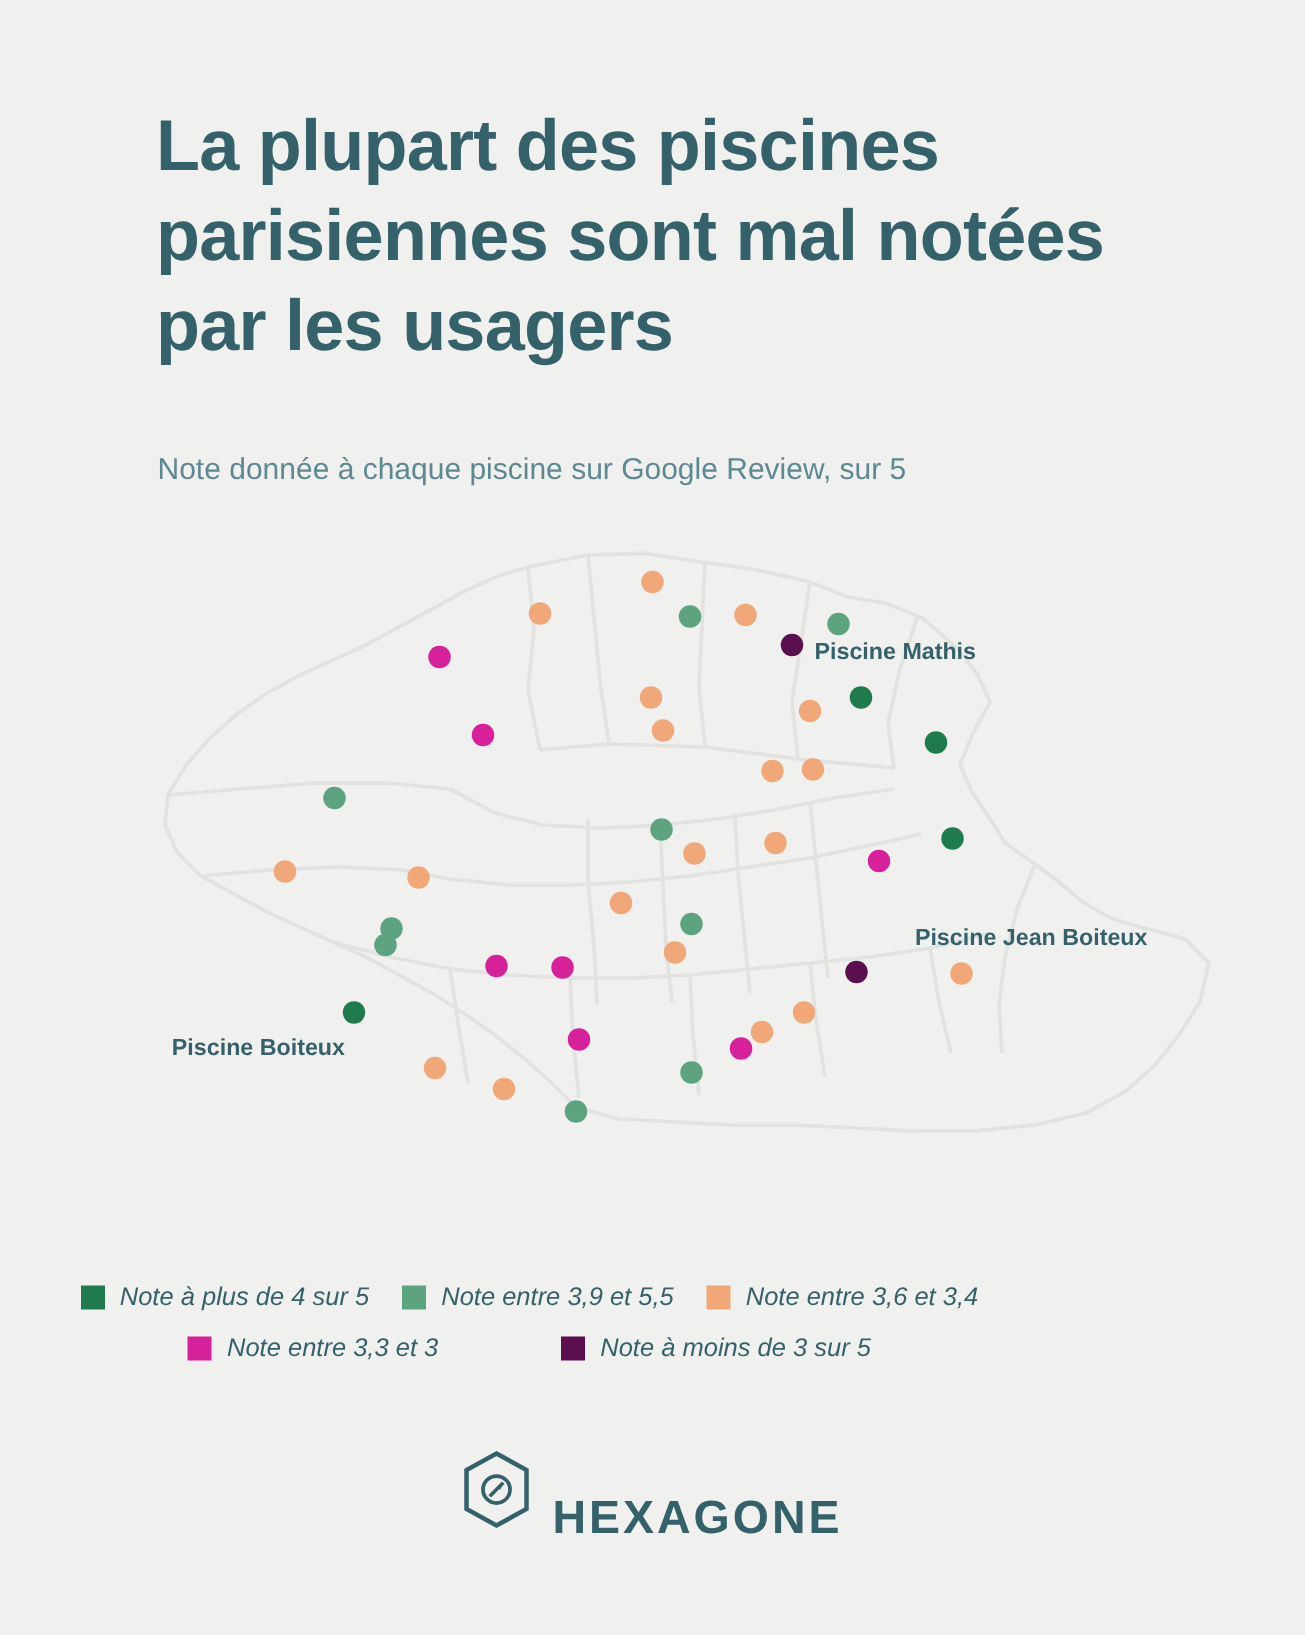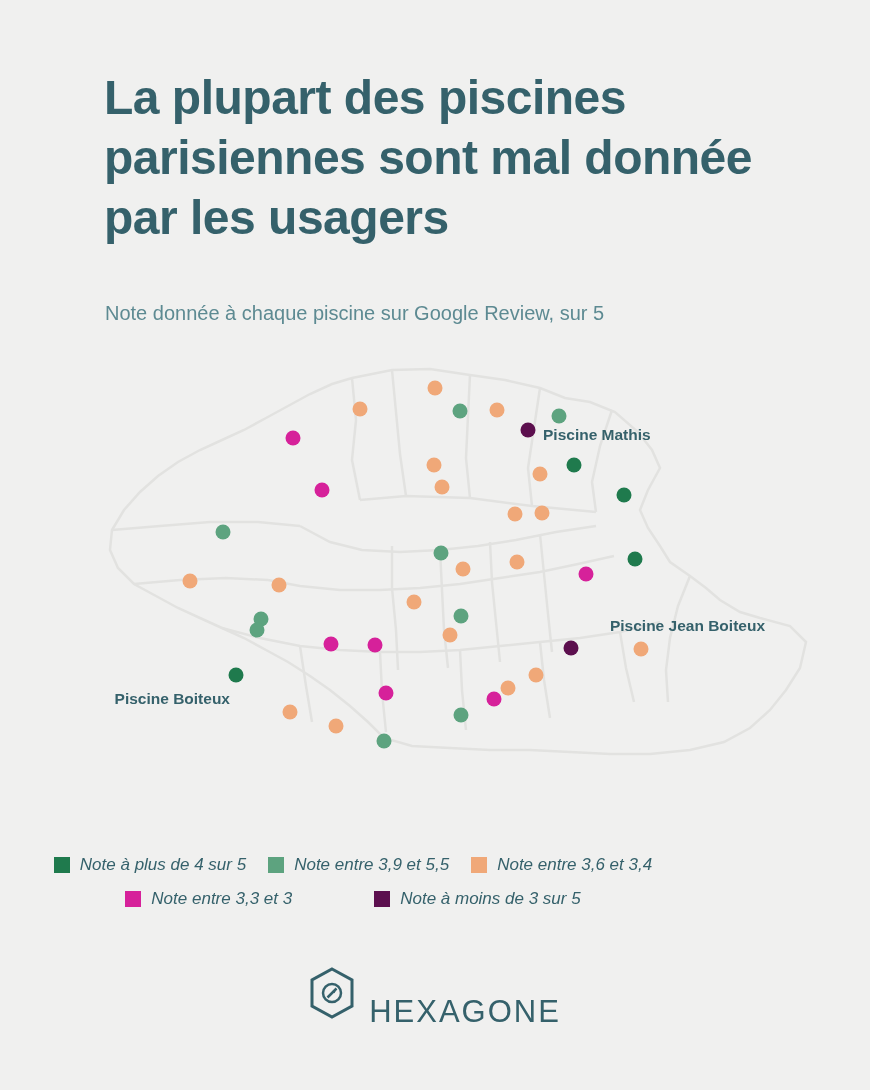--- a/index.html
+++ b/index.html
@@ -103,32 +103,32 @@
     left: 0;
     top: 960px;
     width: 870px;
     display: flex;
     justify-content: center;
     align-items: center;
     gap: 14px;
   }
   .brand-name {
     font-size: 31px;
-    font-weight: normal;
+    font-weight: bold;
     letter-spacing: 2px;
     color: #35616b;
     margin-top: 34px;
   }
 </style>
 </head>
 <body>
 
 <div class="page">
 
-  <div class="title">La plupart des piscines parisiennes sont mal donnée par les usagers</div>
+  <div class="title">La plupart des piscines parisiennes sont mal notées par les usagers</div>
   <div class="subtitle">Note donnée à chaque piscine sur Google Review, sur 5</div>
 
   <div class="map-wrap">
     <svg class="map-svg" width="870" height="460" viewBox="0 0 870 460">
       <g fill="none" stroke="#e2e2e0" stroke-width="2.5">
 
         <path d="M352,28 L392,20 L430,19 L470,25 L505,30 L540,38 L565,48 L590,52 L615,62 L638,82 L652,100 L660,118 L648,140 L640,160 L648,178 L660,196 L670,212 L690,226 L706,238 L720,250 L740,262 L760,268 L790,276 L806,292 L800,318 L786,340 L770,360 L750,378 L724,392 L690,400 L650,404 L610,404 L570,402 L530,400 L490,400 L450,398 L412,396 L384,388 L368,372 L350,356 L330,340 L310,326 L288,312 L266,300 L244,288 L222,278 L200,268 L178,258 L156,246 L134,234 L118,218 L110,200 L112,180 L124,160 L140,142 L158,126 L178,112 L200,100 L222,90 L244,80 L266,68 L288,56 L310,44 L332,34 Z"></path>
 
         <path d="M352,28 L356,70 L352,110 L360,150"></path>
         <path d="M392,20 L396,62 L400,104 L406,146"></path>

